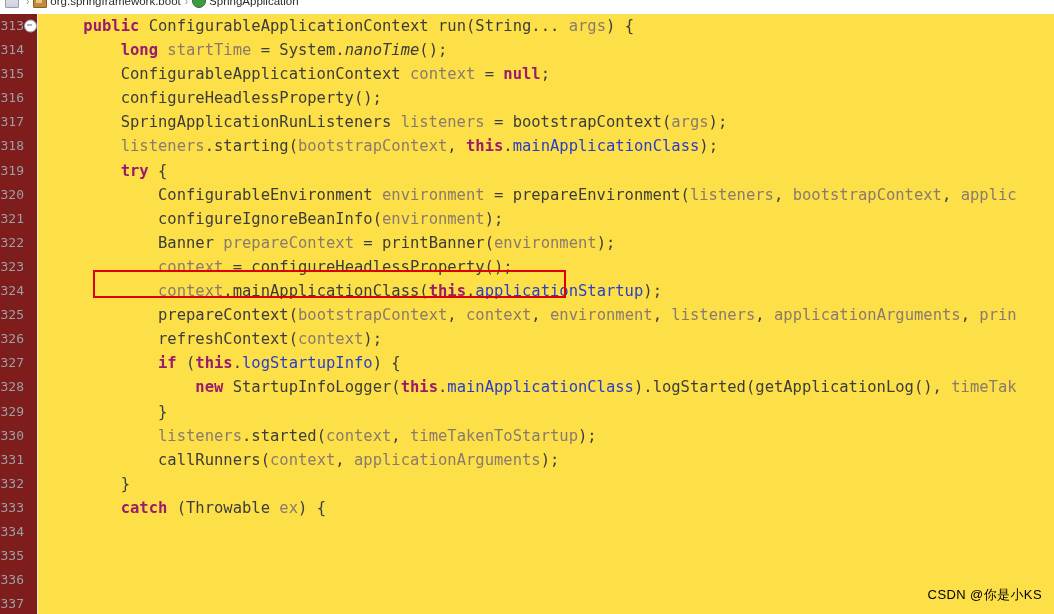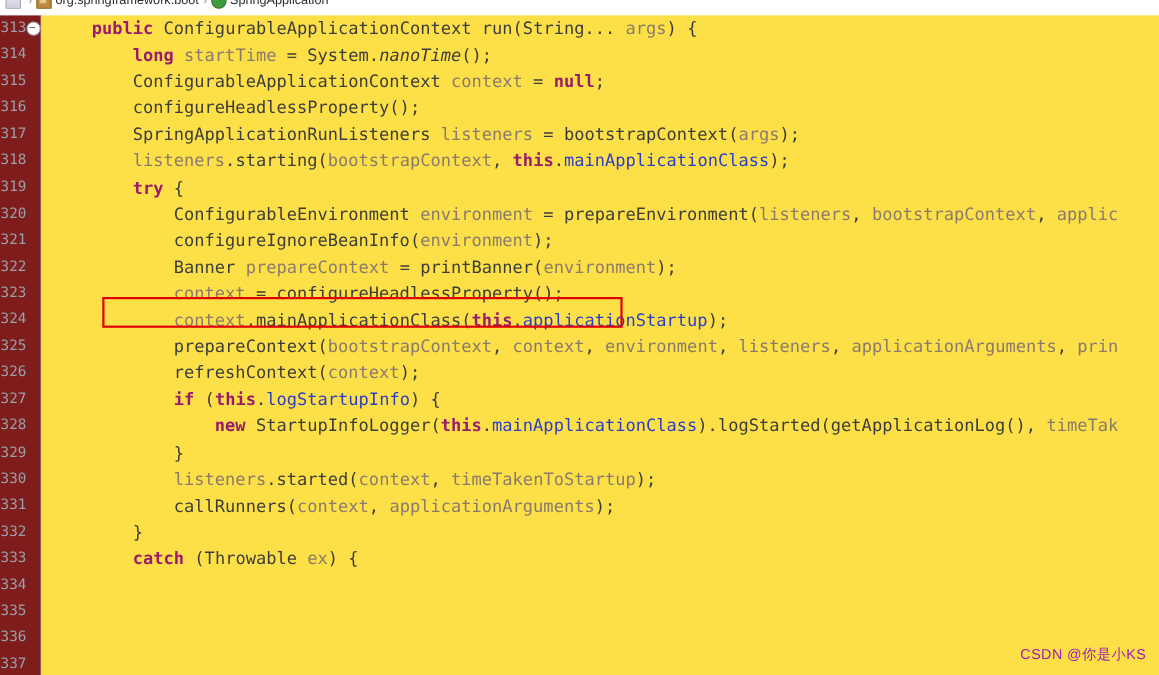--- a/index.html
+++ b/index.html
@@ -178,21 +178,21 @@
     background: transparent;
   }
 
   
   #watermark {
     position: absolute;
     right: 12px;
     bottom: 10px;
     font-family: "Liberation Sans", sans-serif;
     font-size: 13px;
-    color: #a21caf;
+    color: #000000;
     letter-spacing: 0.4px;
     user-select: none;
     margin-top: 24px;
   }
 
   
   #scroll-track {
     position: absolute;
     right: 0;
     top: 14px;

